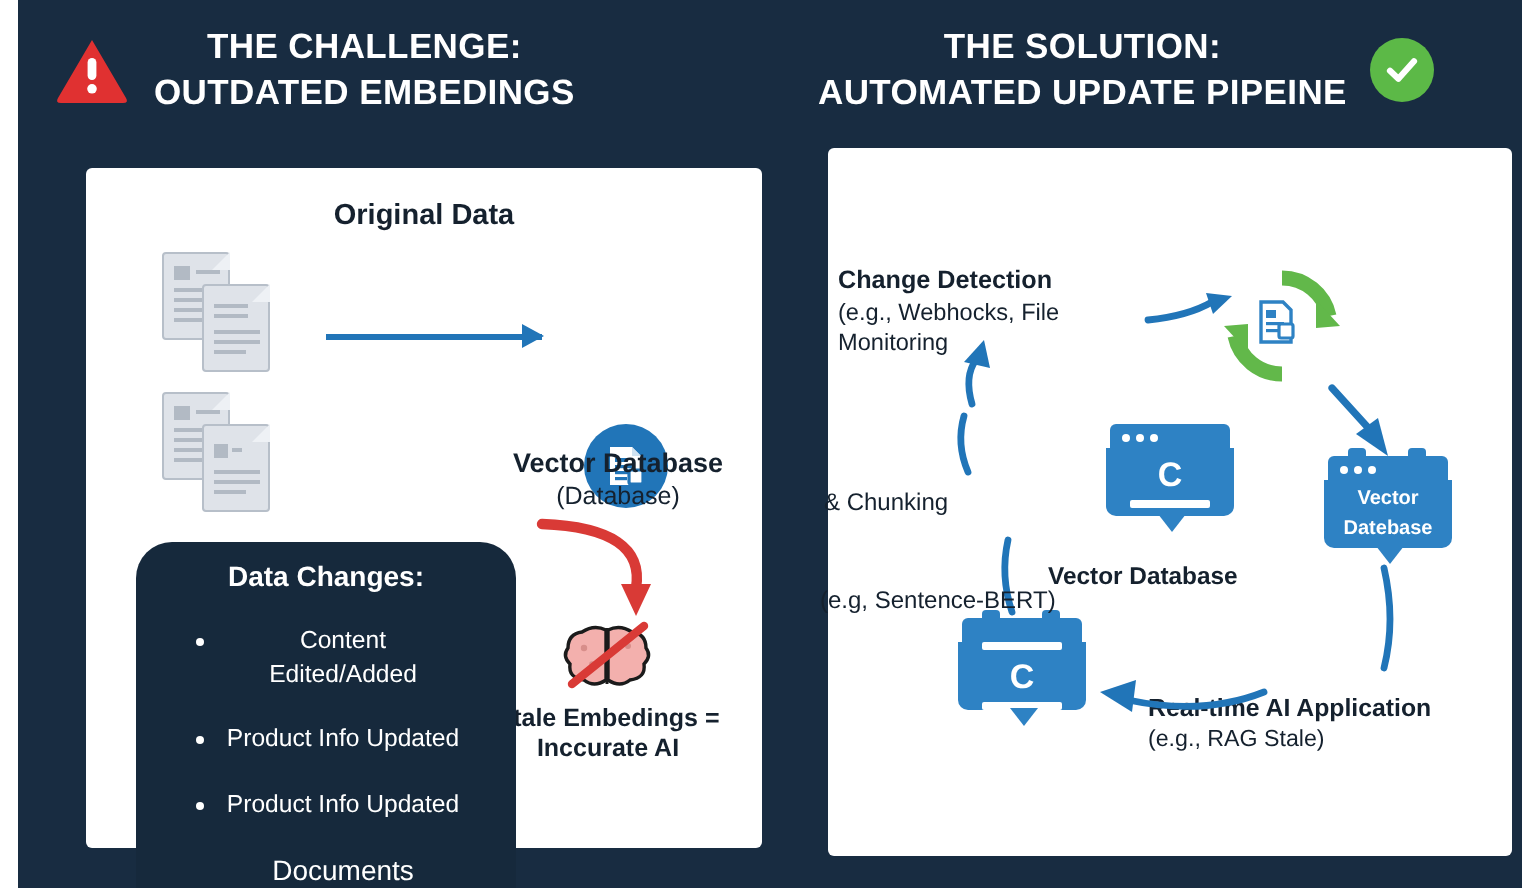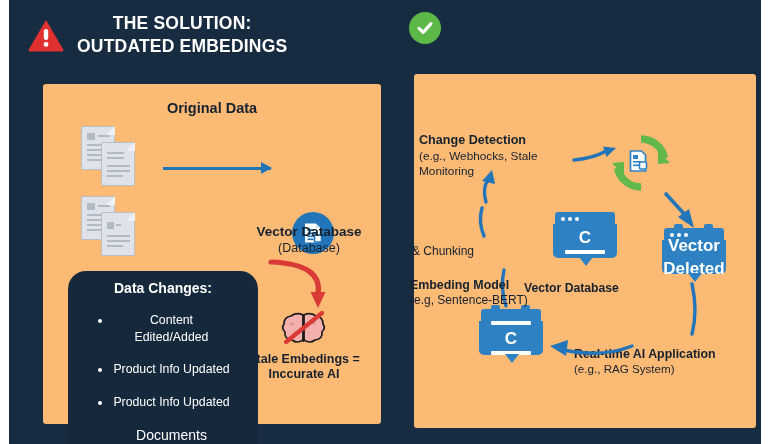--- a/index.html
+++ b/index.html
@@ -28,21 +28,21 @@
   }
   .warn-ico{
     width:38px;height:34px;position:relative;flex:0 0 auto;
   }
   .check-ico{
     width:32px;height:32px;border-radius:50%;background:#5cb947;
     display:flex;align-items:center;justify-content:center;flex:0 0 auto;
   }
   
   .panel{
-    position:absolute;background:#fdba74;border-radius:3px;
+    position:absolute;background:#ffffff;border-radius:3px;
   }
   #panel-left{left:34px;top:84px;width:338px;height:340px;}
   #panel-right{left:405px;top:74px;width:342px;height:354px;}
 
   
   .lbl{position:absolute;color:#15212e;text-align:center;line-height:1.22;}
   #original-data{left:0;top:16px;width:338px;font-size:14.5px;font-weight:bold;}
   #vdb-label{left:196px;top:140px;width:140px;font-size:13.5px;font-weight:bold;}
   #vdb-sub{left:196px;top:157px;width:140px;font-size:12.5px;font-weight:normal;}
   #stale-label{left:186px;top:268px;width:150px;font-size:12.5px;font-weight:600;}
@@ -109,46 +109,48 @@
     display:flex;align-items:center;gap:3px;padding-left:6px;box-sizing:border-box;
   }
   .bw-dot{width:4px;height:4px;border-radius:50%;background:#ffffff;}
   .bw-body{
     position:absolute;left:0;top:12px;width:64px;height:34px;
     background:#2e82c4;border-radius:0 0 5px 5px;
     display:flex;flex-direction:column;align-items:center;justify-content:center;gap:4px;
   }
   .bw-c{color:#ffffff;font-size:17px;font-weight:bold;line-height:1;font-family:"Liberation Sans",sans-serif;}
   .bw-bar{width:40px;height:4px;background:#ffffff;border-radius:1px;}
-  .bw-txt{color:#ffffff;font-size:17px;font-weight:bold;line-height:1.12;text-align:center;}
+  .bw-txt{color:#ffffff;font-size:10px;font-weight:bold;line-height:1.12;text-align:center;}
   .bw-tail{
     position:absolute;left:26px;top:45px;width:0;height:0;
     border-width:9px 7px 0 7px;border-style:solid;
     border-color:#2e82c4 transparent transparent transparent;
   }
   .bw-ear{position:absolute;width:9px;height:6px;background:#2e82c4;border-radius:2px 2px 0 0;top:-4px;}
 </style>
 </head>
 <body>
 
 <div id="canvas">
 
   <div class="hdr hdr-left">
     <div class="warn-ico">
       <svg width="38" height="34" viewBox="0 0 38 34">
         <path d="M19 2 L36 31 Q37.5 33.5 34.5 33.5 L3.5 33.5 Q0.5 33.5 2 31 Z" fill="#e03131"></path>
         <rect x="16.8" y="11" width="4.4" height="11" rx="2.2" fill="#ffffff"></rect>
         <circle cx="19" cy="26.4" r="2.4" fill="#ffffff"></circle>
       </svg>
     </div>
-    <div class="hdr-title">THE SOLUTION:
+    <div class="hdr-title">THE CHALLENGE:
 OUTDATED EMBEDINGS</div>
   </div>
 
   <div class="hdr hdr-right">
+    <div class="hdr-title">THE SOLUTION:
+AUTOMATED UPDATE PIPEINE</div>
     <div class="check-ico">
       <svg width="20" height="20" viewBox="0 0 20 20">
         <path d="M4 10.4 L8.2 14.4 L16 5.6" stroke="#ffffff" stroke-width="3.1" fill="none" stroke-linecap="round" stroke-linejoin="round"></path>
       </svg>
     </div>
   </div>
 
   <div class="panel" id="panel-left">
 
     <div class="lbl" id="original-data">Original Data</div>
@@ -237,21 +239,21 @@
       </ul>
       <div class="sub-line" style="padding-left:17px;">Documents Merged/Deleted</div>
     </div>
 
   </div>
 
   <div class="panel" id="panel-right">
 
     <div class="rlbl" id="change-det">
       <span>Change Detection</span><br>
-      <span class="sub">(e.g., Webhocks, Stale</span><br>
+      <span class="sub">(e.g., Webhocks, File</span><br>
       <span class="sub">Monitoring</span>
     </div>
 
     <svg style="position:absolute;left:158px;top:70px;" width="46" height="22">
       <path d="M2 16 Q22 14 34 7" stroke="#2175b8" stroke-width="3.4" fill="none" stroke-linecap="round"></path>
       <path d="M44 4 L31 2.5 L34.5 13 Z" fill="#2175b8"></path>
     </svg>
 
     <div id="refresh-ico">
       <svg width="62" height="62" viewBox="0 0 62 62">
@@ -277,32 +279,32 @@
     <div class="browser-ico" id="vdb-right-ico">
       <div class="bw-ear" style="left:12px;"></div>
       <div class="bw-ear" style="left:42px;"></div>
       <div class="bw-top">
         <span class="bw-dot"></span>
         <span class="bw-dot"></span>
         <span class="bw-dot"></span>
       </div>
       <div class="bw-body">
         <div class="bw-txt">Vector</div>
-        <div class="bw-txt">Deleted</div>
+        <div class="bw-txt">Datebase</div>
       </div>
       <div class="bw-tail"></div>
     </div>
 
     <svg style="position:absolute;left:262px;top:208px;" width="34" height="100">
       <path d="M16 2 Q22 28 16 52" stroke="#2175b8" stroke-width="3.4" fill="none" stroke-linecap="round"></path>
     </svg>
 
     <div class="rlbl" id="rag-label">
       <span>Real-time AI Application</span><br>
-      <span class="sub">(e.g., RAG System)</span>
+      <span class="sub">(e.g., RAG Stale)</span>
     </div>
 
     <svg style="position:absolute;left:128px;top:258px;" width="96" height="30">
       <path d="M90 14 Q60 26 22 18" stroke="#2175b8" stroke-width="3.4" fill="none" stroke-linecap="round"></path>
       <path d="M8 14 L26 8 L24 24 Z" fill="#2175b8"></path>
     </svg>
 
     <div class="browser-ico" id="ai-app-ico">
       <div class="bw-ear" style="left:12px;"></div>
       <div class="bw-ear" style="left:42px;"></div>
@@ -313,21 +315,21 @@
         <div class="bw-bar"></div>
       </div>
       <div class="bw-tail"></div>
     </div>
 
     <svg style="position:absolute;left:78px;top:188px;" width="30" height="50">
       <path d="M14 44 Q8 26 12 8" stroke="#2175b8" stroke-width="3.4" fill="none" stroke-linecap="round"></path>
     </svg>
 
     <div class="rlbl" id="embed-model">
-      <span>Embeding Model</span><br>
+      <br>
       <span class="sub">(e.g, Sentence-BERT)</span>
     </div>
 
     <div class="browser-ico" id="vdb-mid-ico">
       <div class="bw-top">
         <span class="bw-dot"></span>
         <span class="bw-dot"></span>
         <span class="bw-dot"></span>
       </div>
       <div class="bw-body">

